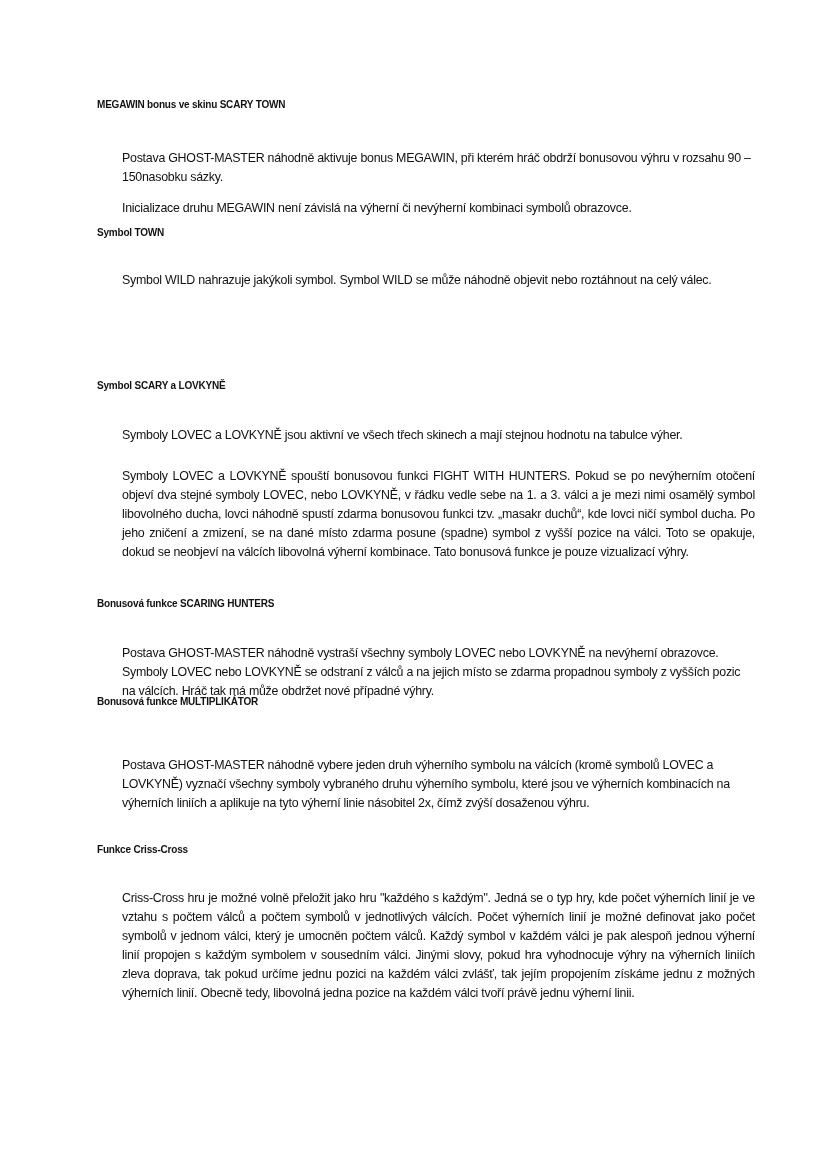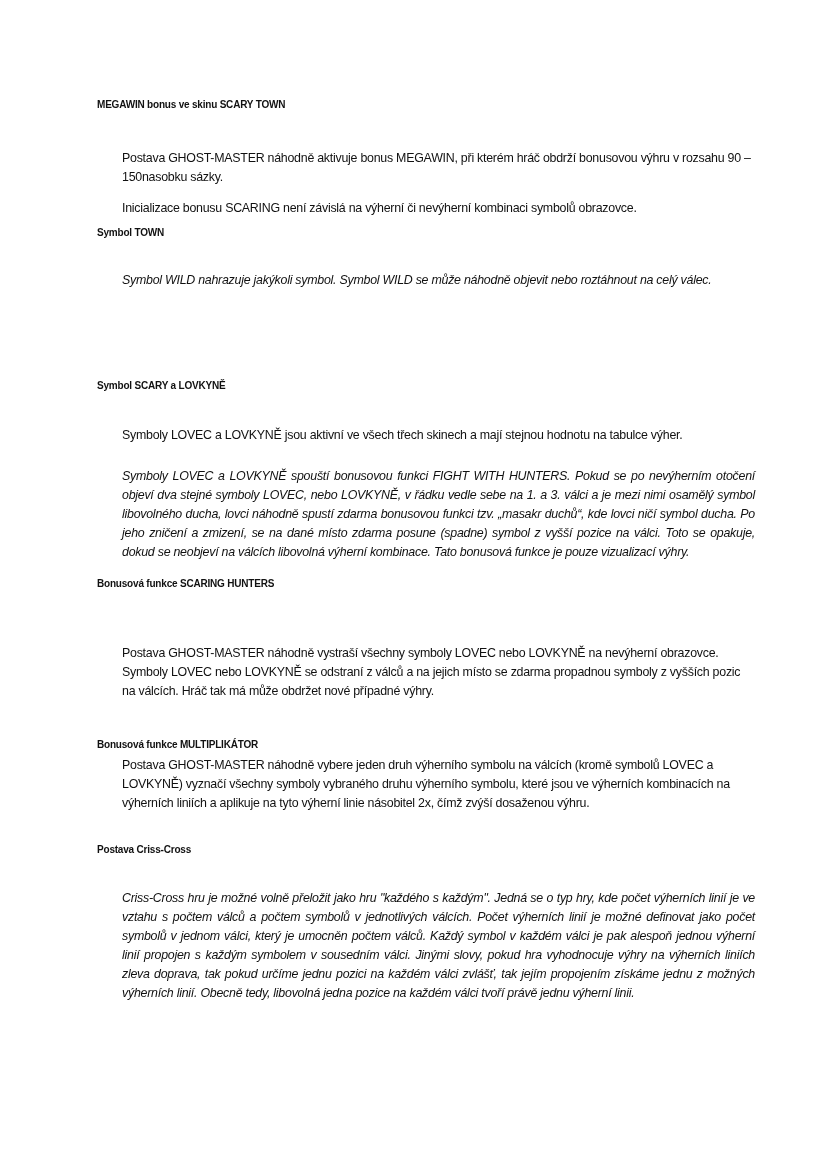--- a/index.html
+++ b/index.html
@@ -1,38 +1,38 @@
 <!DOCTYPE html>
 <html><head>
 <meta charset="utf-8">
 <style>
   html, body { margin: 0; padding: 0; background: #ffffff; }
   body { width: 827px; height: 1169px; position: relative; overflow: hidden;
          font-family: "Liberation Sans", sans-serif; color: #111111; }
   .page { position: absolute; left: 97px; top: 0; width: 633px; }
   .h { position: absolute; left: 0; font-weight: bold; font-size: 10px; letter-spacing: -0.2px; white-space: nowrap; }
   .p { position: absolute; left: 12px; width: 633px; font-size: 12.4px; line-height: 19px; letter-spacing: -0.25px; margin: 13px; }
-  .j { text-align: justify; font-style: italic; }
+  .j { text-align: justify; }
 </style>
 </head>
 <body>
 
 <div class="page">
   <div class="h" style="top:99px">MEGAWIN bonus ve skinu SCARY TOWN</div>
   <p class="p" style="top:136px">Postava GHOST-MASTER náhodně aktivuje bonus MEGAWIN, při kterém hráč obdrží bonusovou výhru v rozsahu 90 – 150nasobku sázky.</p>
-  <p class="p" style="top:186px">Inicializace bonusu SCARING není závislá na výherní či nevýherní kombinaci symbolů obrazovce.</p>
+  <p class="p" style="top:186px">Inicializace druhu MEGAWIN není závislá na výherní či nevýherní kombinaci symbolů obrazovce.</p>
 
   <div class="h" style="top:227px">Symbol TOWN</div>
   <p class="p j" style="top:258px">Symbol WILD nahrazuje jakýkoli symbol. Symbol WILD se může náhodně objevit nebo roztáhnout na celý válec.</p>
 
   <div class="h" style="top:380px">Symbol SCARY a LOVKYNĚ</div>
   <p class="p" style="top:413px">Symboly LOVEC a LOVKYNĚ jsou aktivní ve všech třech skinech a mají stejnou hodnotu na tabulce výher.</p>
   <p class="p j" style="top:454px">Symboly LOVEC a LOVKYNĚ spouští bonusovou funkci FIGHT WITH HUNTERS. Pokud se po nevýherním otočení objeví dva stejné symboly LOVEC, nebo LOVKYNĚ, v řádku vedle sebe na 1. a 3. válci a je mezi nimi osamělý symbol libovolného ducha, lovci náhodně spustí zdarma bonusovou funkci tzv. „masakr duchů“, kde lovci ničí symbol ducha. Po jeho zničení a zmizení, se na dané místo zdarma posune (spadne) symbol z vyšší pozice na válci. Toto se opakuje, dokud se neobjeví na válcích libovolná výherní kombinace. Tato bonusová funkce je pouze vizualizací výhry.</p>
 
-  <div class="h" style="top:578px">Bonusová funkce SCARING HUNTERS</div>
+  <div class="h" style="top:598px">Bonusová funkce SCARING HUNTERS</div>
   <p class="p" style="top:631px">Postava GHOST-MASTER náhodně vystraší všechny symboly LOVEC nebo LOVKYNĚ na nevýherní obrazovce. Symboly LOVEC nebo LOVKYNĚ se odstraní z válců a na jejich místo se zdarma propadnou symboly z vyšších pozic na válcích. Hráč tak má může obdržet nové případné výhry.</p>
 
-  <div class="h" style="top:739px">Bonusová funkce MULTIPLIKÁTOR</div>
+  <div class="h" style="top:696px">Bonusová funkce MULTIPLIKÁTOR</div>
   <p class="p" style="top:743px">Postava GHOST-MASTER náhodně vybere jeden druh výherního symbolu na válcích (kromě symbolů LOVEC a LOVKYNĚ) vyznačí všechny symboly vybraného druhu výherního symbolu, které jsou ve výherních kombinacích na výherních liniích a aplikuje na tyto výherní linie násobitel 2x, čímž zvýší dosaženou výhru.</p>
 
-  <div class="h" style="top:844px">Postava Criss-Cross</div>
+  <div class="h" style="top:844px">Funkce Criss-Cross</div>
   <p class="p j" style="top:876px">Criss-Cross hru je možné volně přeložit jako hru "každého s každým". Jedná se o typ hry, kde počet výherních linií je ve vztahu s počtem válců a počtem symbolů v jednotlivých válcích. Počet výherních linií je možné definovat jako počet symbolů v jednom válci, který je umocněn počtem válců. Každý symbol v každém válci je pak alespoň jednou výherní linií propojen s každým symbolem v sousedním válci. Jinými slovy, pokud hra vyhodnocuje výhry na výherních liniích zleva doprava, tak pokud určíme jednu pozici na každém válci zvlášť, tak jejím propojením získáme jednu z možných výherních linií. Obecně tedy, libovolná jedna pozice na každém válci tvoří právě jednu výherní linii.</p>
 </div>
 
 </body></html>

